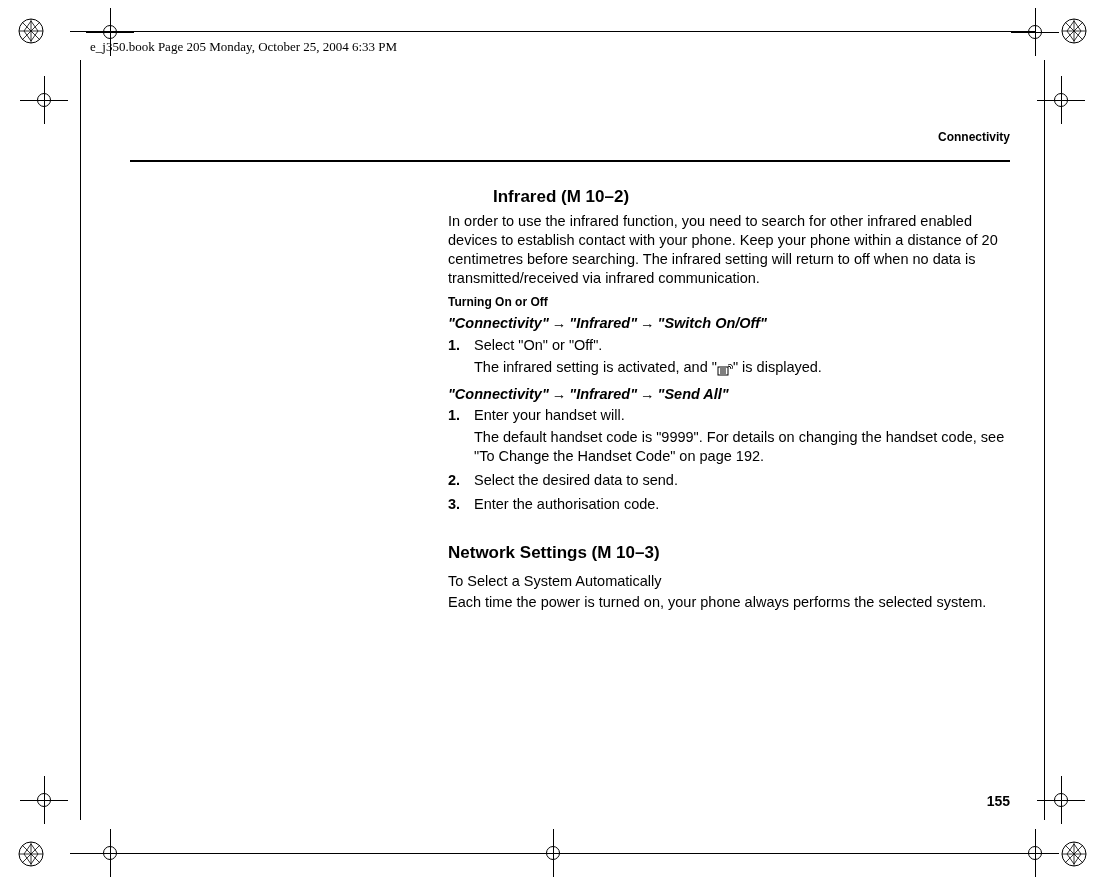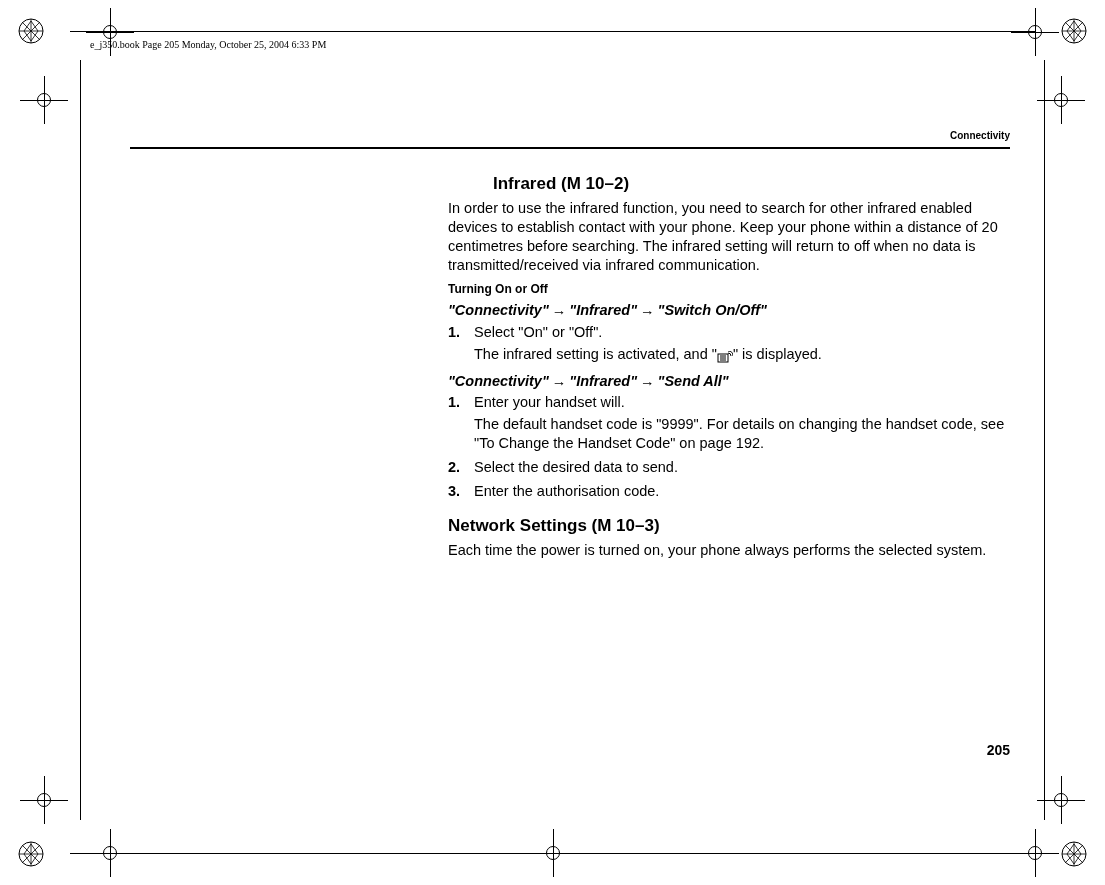--- a/index.html
+++ b/index.html
@@ -23,50 +23,50 @@
   .cross-wrap .vline { position: absolute; left: 50%; top: -4px; bottom: -4px; width: 1px; background: #000; }
   .cross-wrap .circ { position: absolute; top: 50%; left: 50%; width: 14px; height: 14px; border: 1px solid #000; border-radius: 50%; transform: translate(-50%, -50%); background: #fff; }
   .cross-wrap .circ .inner-h { position: absolute; top: 50%; left: -2px; right: -2px; height: 1px; background: #000; }
   .cross-wrap .circ .inner-v { position: absolute; left: 50%; top: -2px; bottom: -2px; width: 1px; background: #000; }
   .frame-line { position: absolute; background: #000; }
 
   .header-meta {
     position: absolute;
     top: 39px;
     left: 90px;
-    font-size: 10px;
+    font-size: 13px;
     font-family: "Times New Roman", serif;
   }
 
   .page {
     position: absolute;
     top: 130px;
     left: 130px;
     width: 880px;
   }
   .section-label {
     text-align: right;
     font-weight: bold;
-    font-size: 10px;
-    padding-bottom: 6px;
+    font-size: 12px;
+    padding-bottom: 16px;
     border-bottom: 2px solid #000;
     margin-bottom: 24px;
   }
   .content {
     margin-left: 318px;
     font-size: 14.5px;
     line-height: 1.3;
     color: #000;
     font-family: "Helvetica Neue", Helvetica, Arial, sans-serif;
   }
   .content h2 {
     font-size: 17px;
     font-weight: bold;
     margin-bottom: 4px;
-    margin-top: 14px;
+    margin-top: 28px;
   }
   .content h2:first-child { margin-top: 0; margin-left: 45px; }
   .content p { margin-bottom: 8px; }
   .content .sub { font-weight: bold; font-size: 12px; margin-top: 8px; margin-bottom: 3px; }
   .content .nav-path { font-weight: bold; font-style: italic; font-size: 14.5px; margin-bottom: 3px; }
   .content .nav-path .arrow { font-style: normal; font-weight: normal; margin: 0 3px; }
   .content ol { list-style: none; margin-bottom: 8px; }
   .content ol li { margin-bottom: 5px; padding-left: 26px; position: relative; }
   .content ol li .num { position: absolute; left: 0; font-weight: bold; }
   .content ol li .note { display: block; margin-top: 3px; }
@@ -264,17 +264,18 @@
         <span class="num">2.</span>
         <span>Select the desired data to send.</span>
       </li>
       <li>
         <span class="num">3.</span>
         <span>Enter the authorisation code.</span>
       </li>
     </ol>
 
     <h2>Network Settings (M 10–3)</h2>
+    <p style="margin-top:8px; margin-bottom:2px;">To Select a System Automatically</p>
     <p>Each time the power is turned on, your phone always performs the selected system.</p>
   </div>
 
-  <div class="pagenum">205</div>
+  <div class="pagenum">155</div>
 </div>
 
 </body></html>

